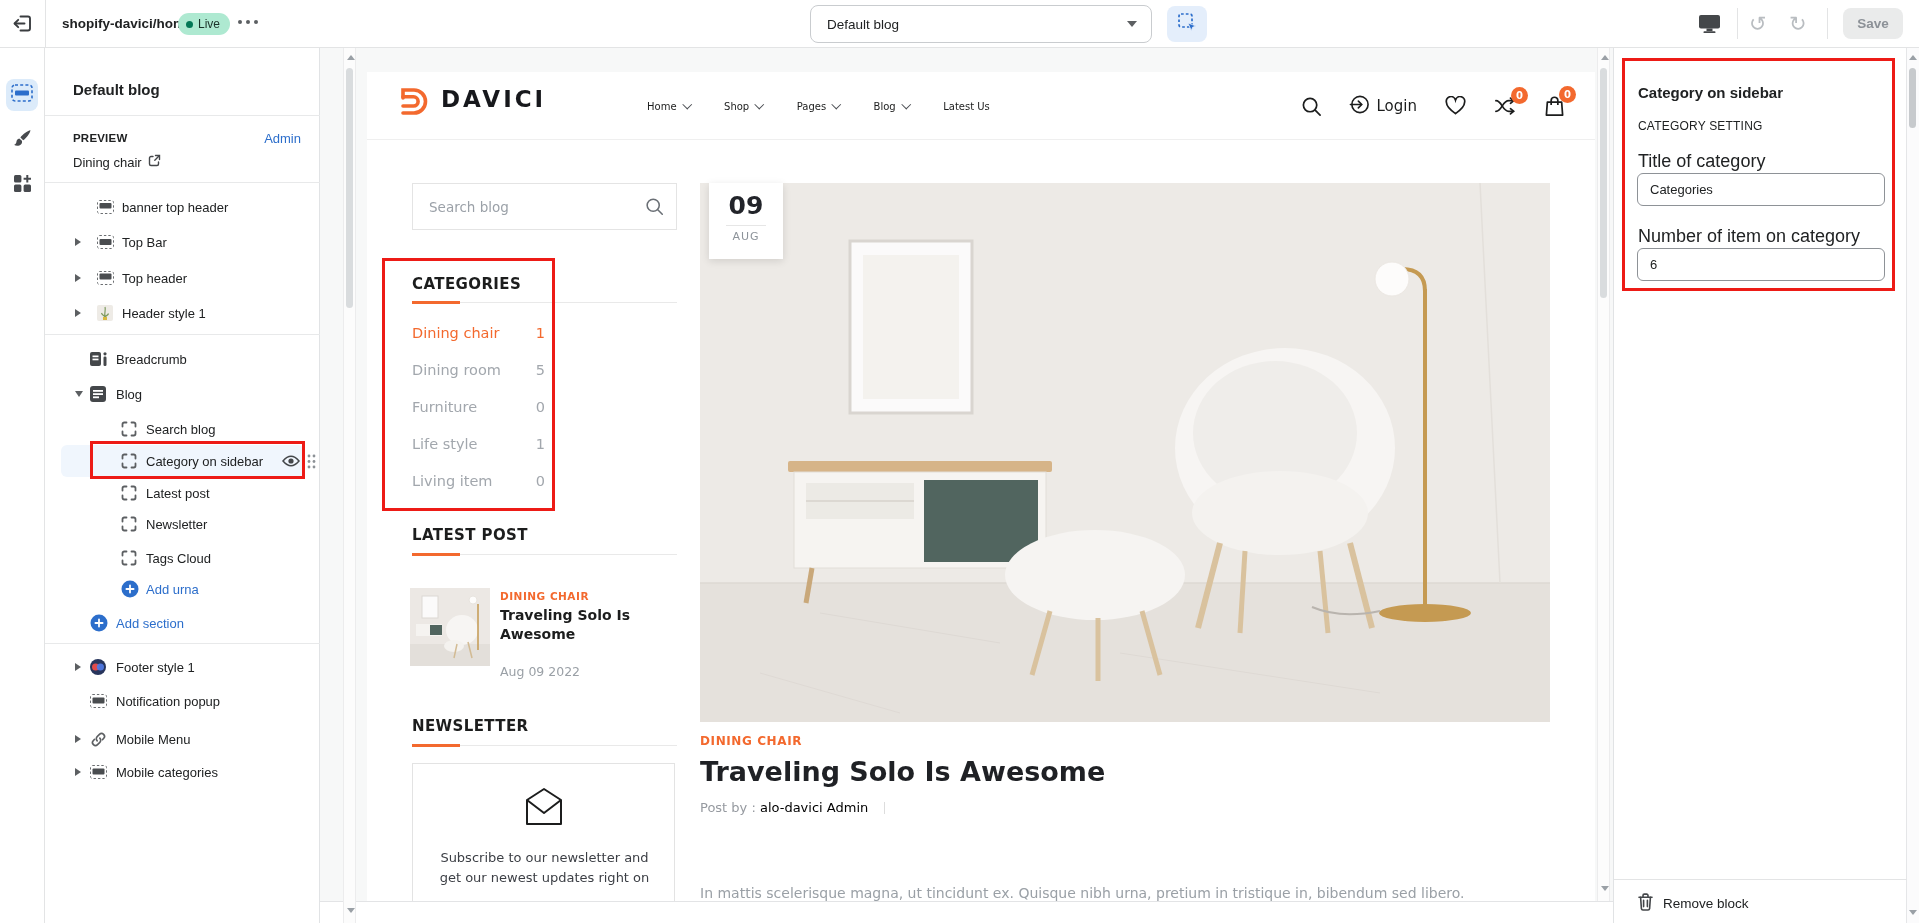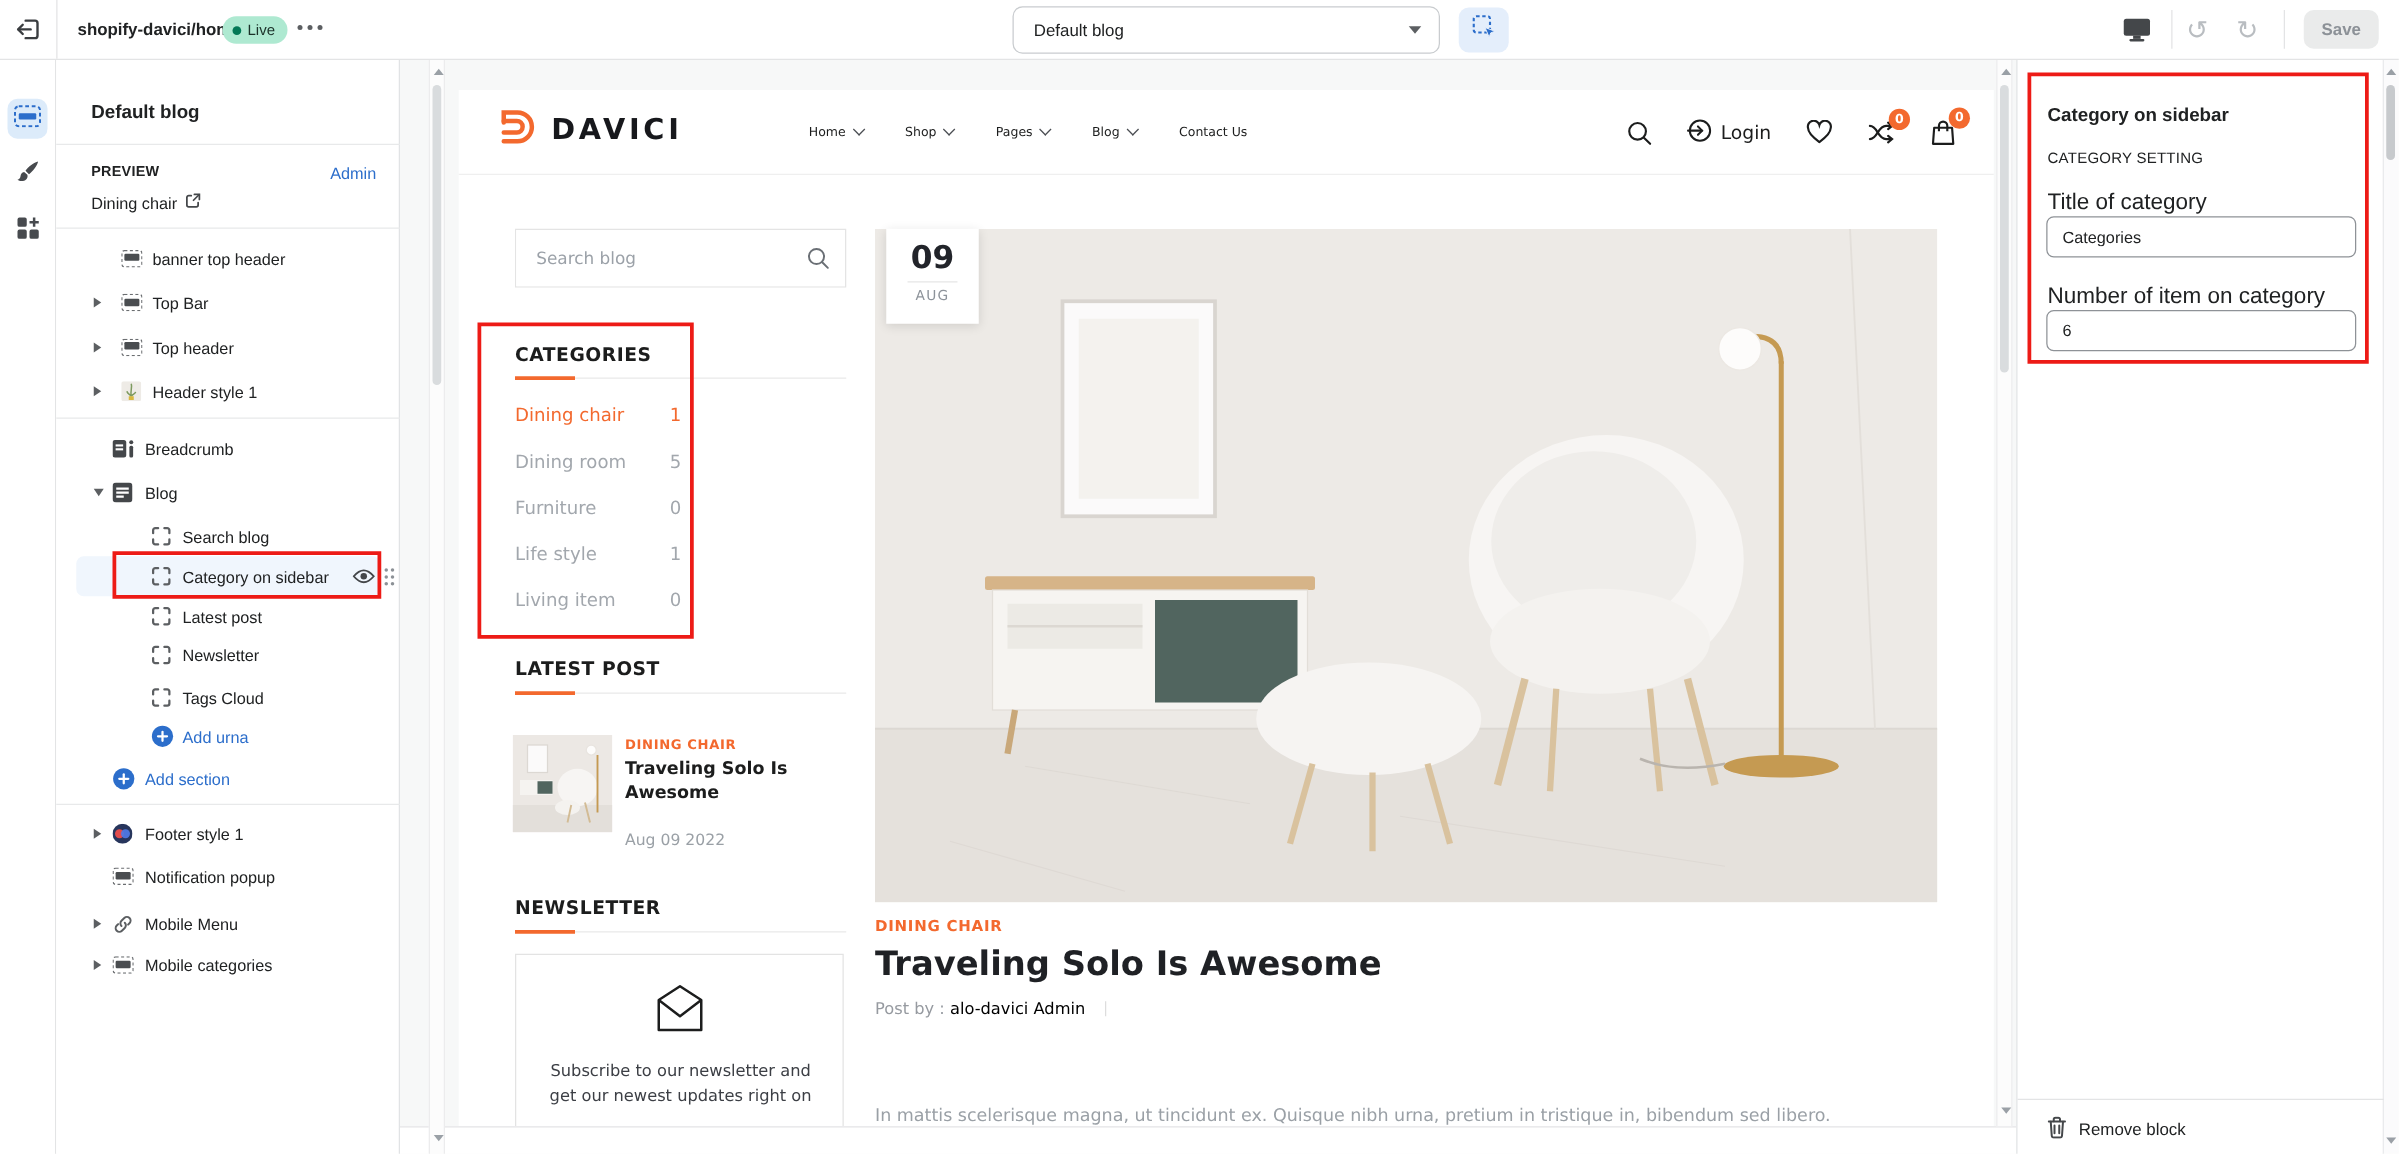--- a/index.html
+++ b/index.html
@@ -67,21 +67,21 @@
   .bottom-strip { position:absolute; left:0; top:853px; width:1293px; height:22px; background:#fff; border-top:1px solid #e3e4e6; }
   .scrollbar { position:absolute; width:13px; background:#fcfcfc; border-left:1px solid #ececed; border-right:1px solid #ececed; }
   .sb-arrow { position:absolute; left:2.5px; width:0; height:0; border-left:4px solid transparent; border-right:4px solid transparent; }
   .sb-arrow.up { border-bottom:5px solid #9aa0a6; }
   .sb-arrow.dn { border-top:5px solid #9aa0a6; }
   .sb-thumb { position:absolute; left:2px; width:7px; background:#d9dcde; border-radius:4px; }
 
   .page { position:absolute; left:47px; top:24px; width:1228px; height:829px; background:#fff;
     font-family:"DejaVu Sans", sans-serif; color:#1c1d1d; }
   .phead { position:absolute; left:0; top:0; width:1228px; height:68px; border-bottom:1px solid #efefef; }
-  .brand { position:absolute; left:28px; top:14px; display:flex; align-items:center; gap:10px; cursor:pointer; }
+  .brand { position:absolute; left:28px; top:14px; display:flex; align-items:flex-start; gap:10px; cursor:pointer; }
   .brand-word { font-size:23px; font-weight:800; letter-spacing:3px; color:#17181c; }
   .pnav { position:absolute; left:280px; top:0; height:68px; display:flex; align-items:center; gap:34px; }
   .pnav .nav-item { font-size:10px; font-weight:500; color:#1c1d1d; cursor:pointer; white-space:nowrap; }
   .chev { display:inline-block; width:6.5px; height:6.5px; border-right:1.6px solid #4a4d52;
     border-bottom:1.6px solid #4a4d52; transform:rotate(45deg); margin-left:7px; vertical-align:2.5px; }
   .picons { position:absolute; right:30px; top:0; height:68px; display:flex; align-items:center; gap:27px; }
   .picon { position:relative; display:flex; align-items:center; gap:7px; cursor:pointer; font-size:15px; }
   .pbadge { position:absolute; top:-9px; right:-11px; min-width:17px; height:17px; border-radius:9px;
     background:#f3692e; color:#fff; font-size:10px; font-weight:700; display:flex; align-items:center;
     justify-content:center; padding:0 4px; }
@@ -460,21 +460,21 @@
               <path d="M8 20 h10.5 A4.6 4.6 0 0 0 18.5 10.8 H8"></path>
             </svg>
           </span>
           <span class="brand-word">DAVICI</span>
         </div>
         <div class="pnav">
           <span class="nav-item"><span>Home</span><span class="chev"></span></span>
           <span class="nav-item"><span>Shop</span><span class="chev"></span></span>
           <span class="nav-item"><span>Pages</span><span class="chev"></span></span>
           <span class="nav-item"><span>Blog</span><span class="chev"></span></span>
-          <span class="nav-item"><span>Contact Us</span></span>
+          <span class="nav-item"><span>Latest Us</span></span>
         </div>
         <div class="picons">
           <span class="picon">
             <svg width="21" height="21" viewBox="0 0 22 22" fill="none" stroke="#1c1d1d" stroke-width="1.8" stroke-linecap="round">
                 <circle cx="9.5" cy="9.5" r="7"></circle>
                 <path d="M14.8 14.8 L20 20"></path>
               </svg>
           </span>
           <span class="picon">
             <span>

